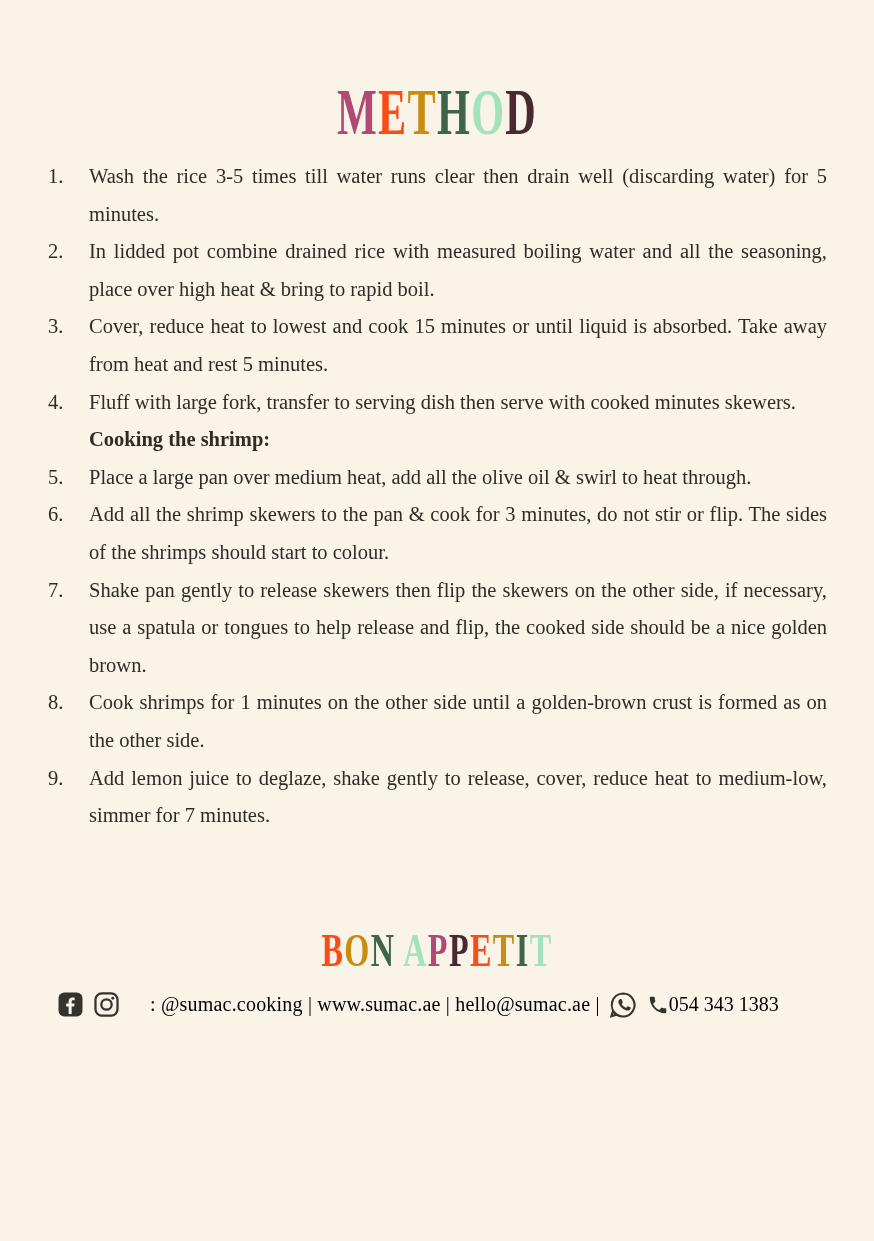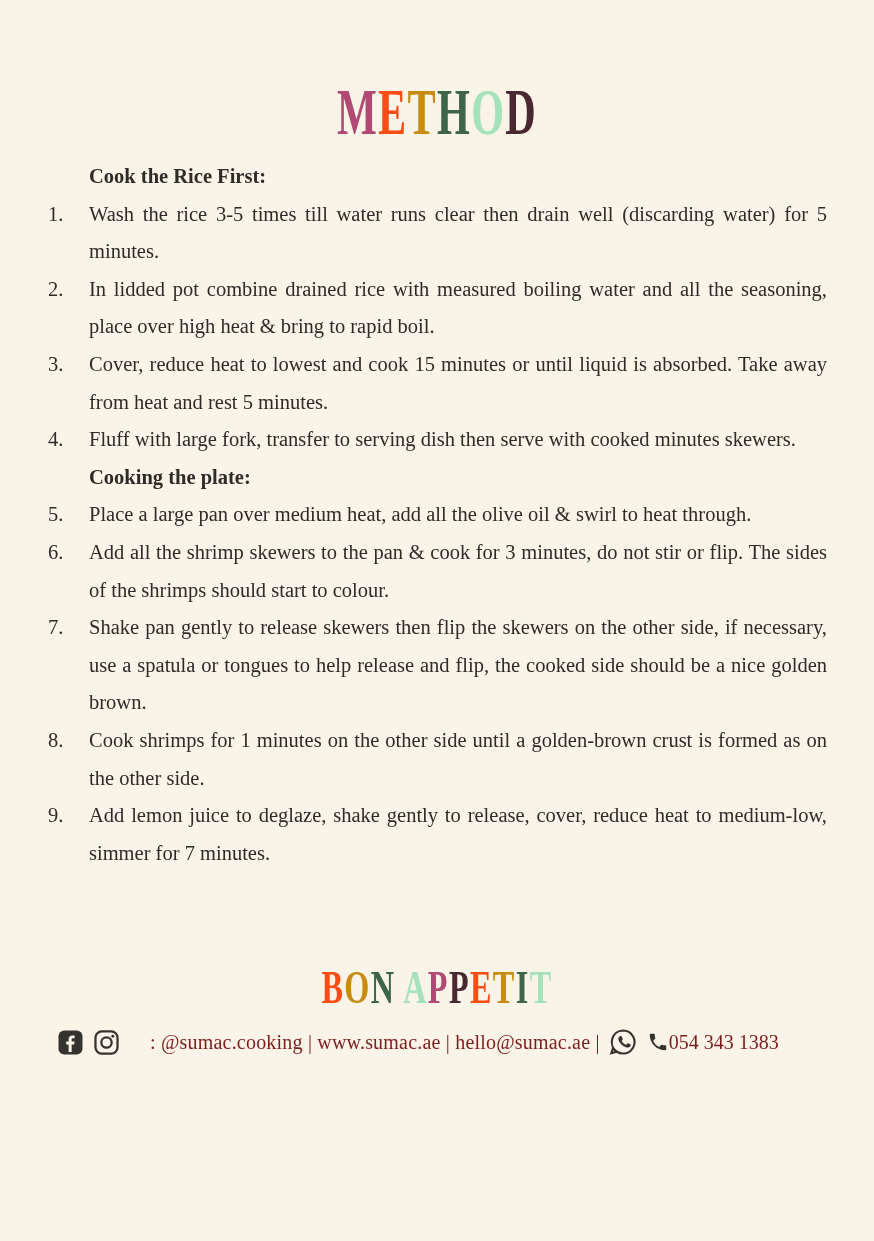--- a/index.html
+++ b/index.html
@@ -40,57 +40,56 @@
     font-weight:700;
     letter-spacing:2px;
     line-height:52px;
     transform:scaleX(0.70);
   }
   .contact{
     display:flex;
     align-items:center;
     margin:13px 0 0 58px;
     font-size:20px;
-    color:#7f1d1d;
+    color:#000000;
   }
   .contact .icon{display:inline-flex;align-items:center;justify-content:center;}
   .contact .icon svg{display:block;}
   .icon-fb{margin-right:10px;}
   .icon-ig{margin-right:0;}
   .contact-text{margin-left:30px;letter-spacing:0.2px;}
   .icon-wa{margin-left:8px;}
   .icon-ph{margin-left:9px;}
   .phone{}
 </style>
 </head>
 <body>
 
 <div class="page">
 
   <h1 class="title"><span style="color: rgb(176, 74, 117);">M</span><span style="color: rgb(249, 77, 21);">E</span><span style="color: rgb(199, 140, 16);">T</span><span style="color: rgb(62, 101, 73);">H</span><span style="color: rgb(163, 226, 186);">O</span><span style="color: rgb(74, 40, 50);">D</span></h1>
 
   <main class="method">
-      <div class="sec-heading">Cook the Rice First:</div>
       <div class="step">
         <div class="num">1.</div>
         <div class="txt">Wash the rice 3-5 times till water runs clear then drain well (discarding water) for 5 minutes.</div>
       </div>
       <div class="step">
         <div class="num">2.</div>
         <div class="txt">In lidded pot combine drained rice with measured boiling water and all the seasoning, place over high heat &amp; bring to rapid boil.</div>
       </div>
       <div class="step">
         <div class="num">3.</div>
         <div class="txt">Cover, reduce heat to lowest and cook 15 minutes or until liquid is absorbed. Take away from heat and rest 5 minutes.</div>
       </div>
       <div class="step">
         <div class="num">4.</div>
         <div class="txt">Fluff with large fork, transfer to serving dish then serve with cooked minutes skewers.</div>
       </div>
-      <div class="sec-heading">Cooking the plate:</div>
+      <div class="sec-heading">Cooking the shrimp:</div>
       <div class="step">
         <div class="num">5.</div>
         <div class="txt">Place a large pan over medium heat, add all the olive oil &amp; swirl to heat through.</div>
       </div>
       <div class="step">
         <div class="num">6.</div>
         <div class="txt">Add all the shrimp skewers to the pan &amp; cook for 3 minutes, do not stir or flip. The sides of the shrimps should start to colour.</div>
       </div>
       <div class="step">
         <div class="num">7.</div>

